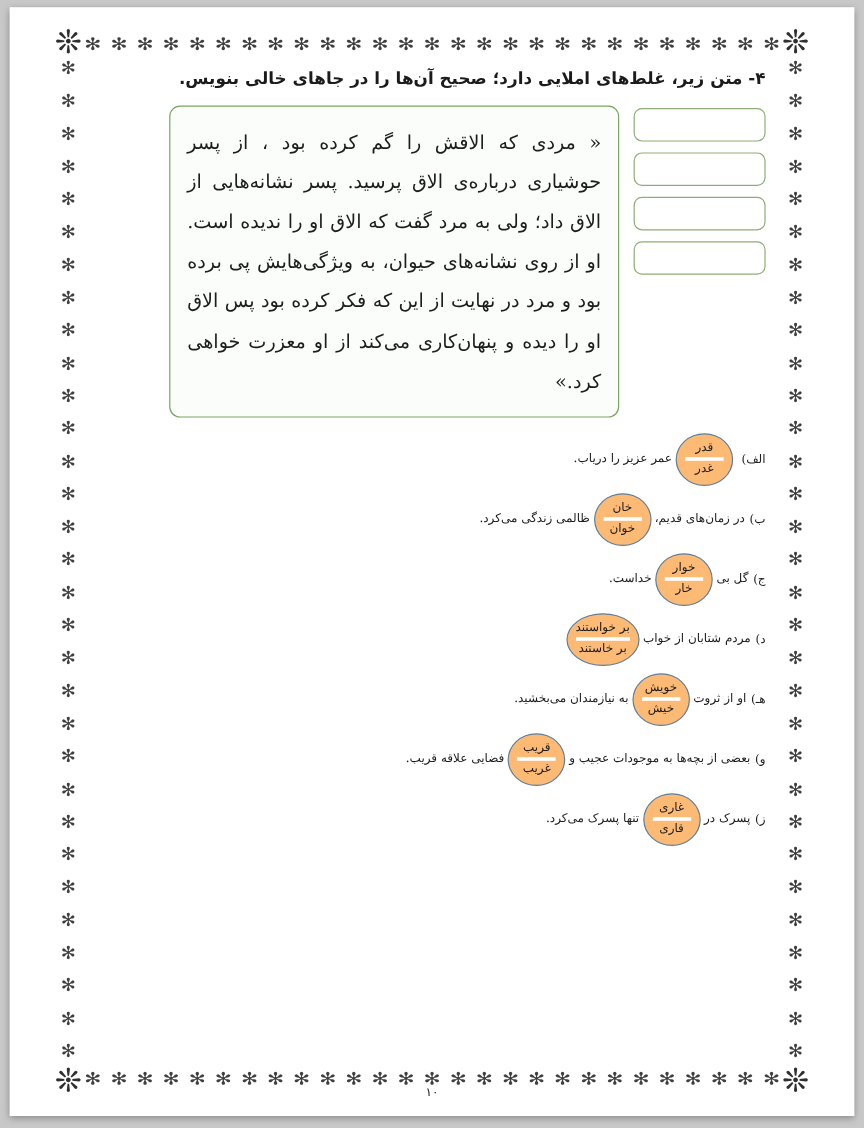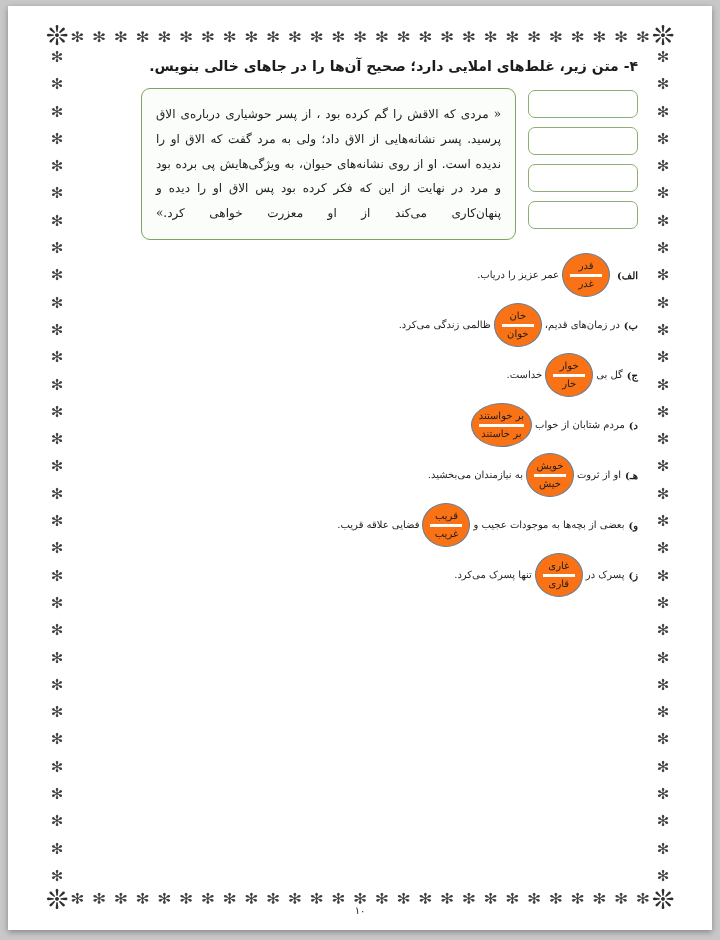--- a/index.html
+++ b/index.html
@@ -123,21 +123,21 @@
     flex: 0 0 375px;
     border: 1.3px solid #7aa661;
     border-radius: 9px;
     background: #fbfdfa;
     padding: 13px 14px 13px 14px;
     box-sizing: border-box;
   }
   .passage p {
     margin: 0;
     font-family: "DejaVu Serif", serif;
-    font-size: 12px;
+    font-size: 16px;
     line-height: 2.07;
     color: #1d1d1d;
     text-align: justify;
     text-align-last: justify;
     letter-spacing: .1px;
   }
   .answer-boxes {
     flex: 0 0 110px;
     display: flex;
     flex-direction: column;
@@ -161,37 +161,37 @@
     display: flex;
     flex-direction: row;
     align-items: center;
     justify-content: flex-start;
     height: 50px;
     font-family: "DejaVu Serif", serif;
     font-size: 10px;
     color: #1d1d1d;
     white-space: nowrap;
   }
-  .q5-item .label { margin-left: 4px; font-weight: bold; }
+  .q5-item .label { margin-left: 4px; }
   .q5-item .seg { line-height: 1; }
 
   .choice-oval {
     position: relative;
     display: inline-flex;
     flex-direction: column;
     align-items: center;
     justify-content: center;
     box-sizing: border-box;
     min-width: 48px;
     height: 44px;
     padding: 0 7px;
     margin: 0 3px;
     border: 1.1px solid #5d7f9e;
     border-radius: 50%;
-    background: #f97316;
+    background: #fdba74;
     flex: 0 0 auto;
   }
   .choice-oval .opt {
     font-family: "DejaVu Serif", serif;
     font-size: 10px;
     color: #1b1b1b;
     line-height: 1.05;
     padding: 1px 0;
     white-space: nowrap;
   }

